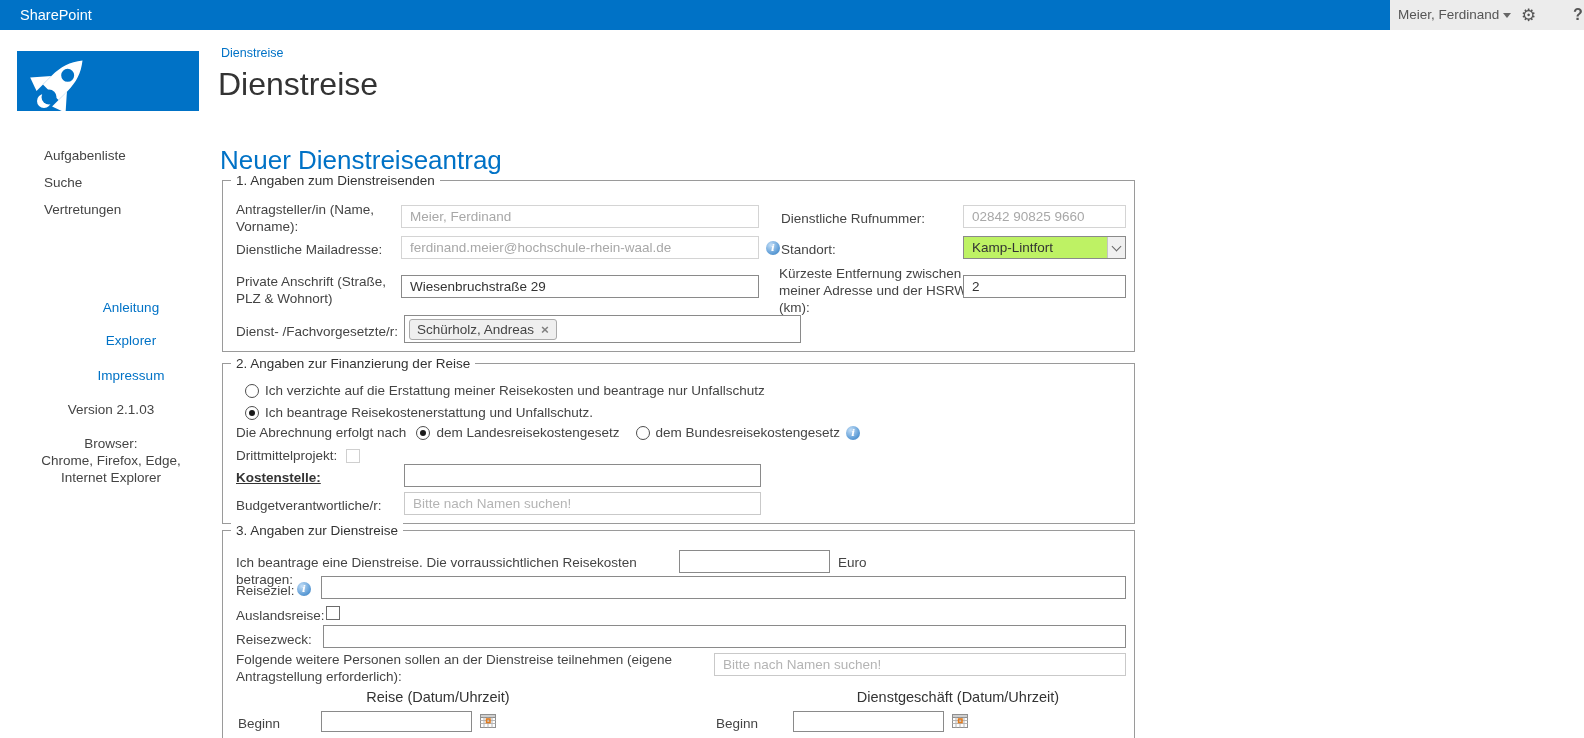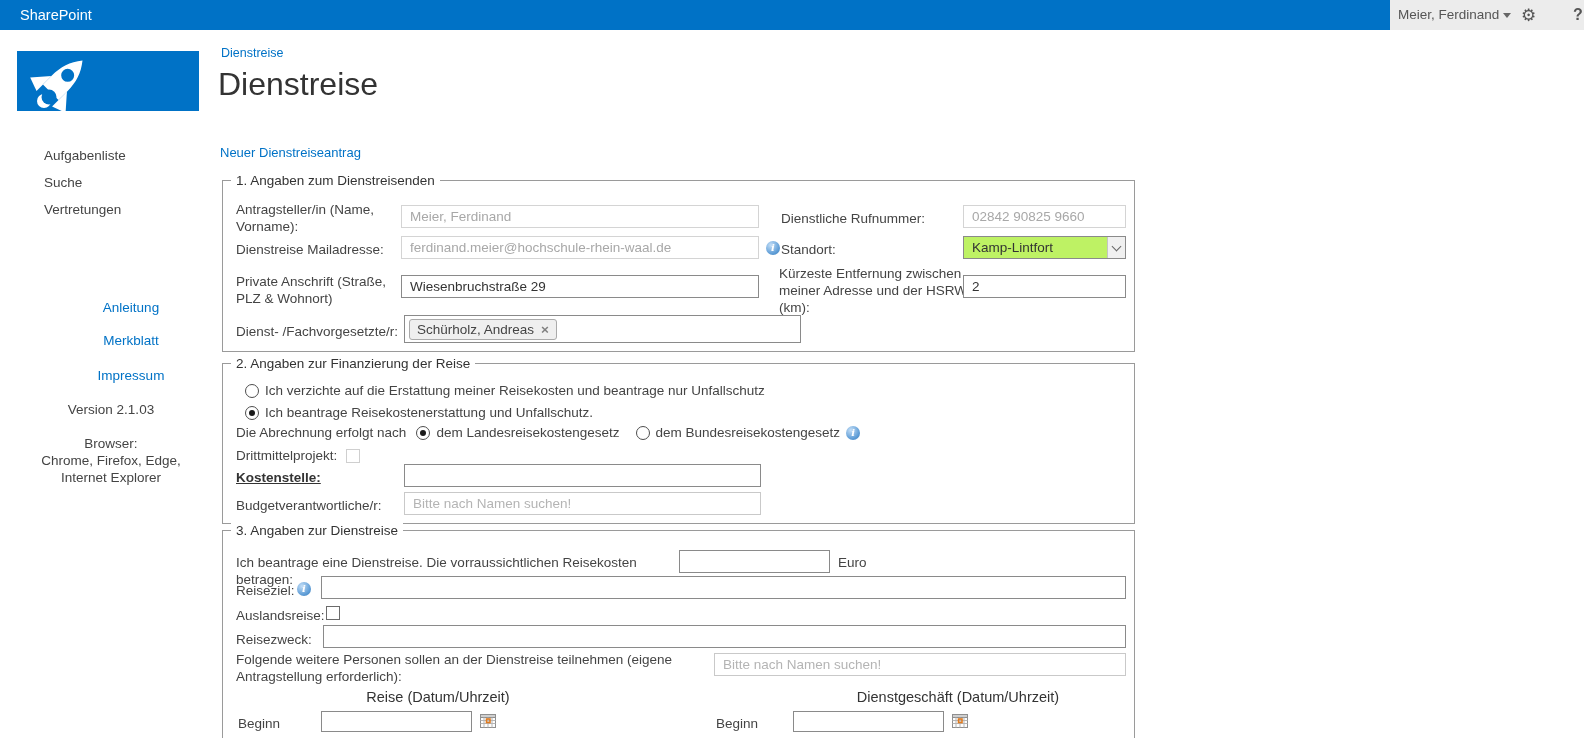--- a/index.html
+++ b/index.html
@@ -21,21 +21,21 @@
   
   .logo { position:absolute; left:17px; top:51px; width:182px; height:60px; background:#0072C6; overflow:hidden; cursor:pointer; }
   .breadcrumb { position:absolute; left:221px; top:46px; font-size:12.5px; color:#0072C6; cursor:pointer; }
   .page-title { position:absolute; left:218px; top:66px; font-size:32px; font-weight:300; color:#333; }
   
   .side-nav { position:absolute; left:0; top:148px; width:222px; }
   .side-nav .item { padding-left:44px; height:27px; line-height:16px; color:#444; cursor:pointer; }
   .side-link { position:absolute; width:222px; text-align:center; color:#0072C6; cursor:pointer;margin-left:20px; }
   .side-static { position:absolute; width:222px; text-align:center; color:#444; line-height:17px; }
   
-  .main-heading { position:absolute; left:220px; top:145px; font-size:13px; color:#0072C6;text-align:right; }
+  .main-heading { position:absolute; left:220px; top:145px; font-size:26px; color:#0072C6;text-align:right; }
   .fieldset { position:absolute; border:1px solid #9a9a9a; background:#fff;margin-top:7px; }
   .legend { position:absolute; top:-9px; left:8px; background:#fff; padding:0 5px; line-height:17px; color:#333; white-space:nowrap; }
   .lbl { position:absolute; color:#444; line-height:17px; }
   .inp { position:absolute; height:23px; border:1px solid #8a8a8a; background:#fff; color:#333;
          font-family:"Liberation Sans", sans-serif; font-size:13.5px; padding:0 8px; }
   .inp.disabled { border-color:#d4d4d4; color:#a8a8a8; }
   .inp::placeholder { color:#b4b4b4; opacity:1; }
   .inp.light { border-color:#c9c9c9; }
   
   .picker { position:absolute; border:1px solid #8a8a8a; background:#fff; }
@@ -90,41 +90,41 @@
 </div>
 <div class="breadcrumb">Dienstreise</div>
 <div class="page-title">Dienstreise</div>
 
 <div class="side-nav">
   <div class="item">Aufgabenliste</div>
   <div class="item">Suche</div>
   <div class="item">Vertretungen</div>
 </div>
 <div class="side-link" style="top:300px;">Anleitung</div>
-<div class="side-link" style="top:333px;">Merkblatt</div>
+<div class="side-link" style="top:333px;">Explorer</div>
 <div class="side-link" style="top:368px;">Impressum</div>
 <div class="side-static" style="top:401px;">Version 2.1.03</div>
 <div class="side-static" style="top:435px;">
   <div>Browser:</div>
   <div>Chrome, Firefox, Edge,</div>
   <div>Internet Explorer</div>
 </div>
 
 <div class="main-heading">Neuer Dienstreiseantrag</div>
 
 <div class="fieldset" style="left:222px; top:173px; width:913px; height:172px;">
   <span class="legend">1. Angaben zum Dienstreisenden</span>
 
   <div class="lbl" style="left:13px; top:20px; width:162px;">Antragsteller/in (Name, Vorname):</div>
   <input class="inp disabled" style="left: 178px; top: 24px; width: 358px;" disabled="" value="Meier, Ferdinand">
 
   <div class="lbl" style="left:558px; top:29px; width:180px;">Dienstliche Rufnummer:</div>
   <input class="inp disabled" style="left: 740px; top: 24px; width: 163px;" disabled="" value="02842 90825 9660">
 
-  <div class="lbl" style="left:13px; top:60px; width:170px;">Dienstreise Mailadresse:</div>
+  <div class="lbl" style="left:13px; top:60px; width:170px;">Dienstliche Mailadresse:</div>
   <input class="inp disabled" style="left: 178px; top: 55px; width: 358px;" disabled="" value="ferdinand.meier@hochschule-rhein-waal.de">
   <span class="info" style="position:absolute; left:543px; top:60px;">i</span>
 
   <div class="lbl" style="left:558px; top:60px; width:120px;">Standort:</div>
   <div class="select" style="left:740px; top:55px;">
     <span class="val">Kamp-Lintfort</span>
     <span class="btn">
         <span class="chev"></span>
       </span>
   </div>

